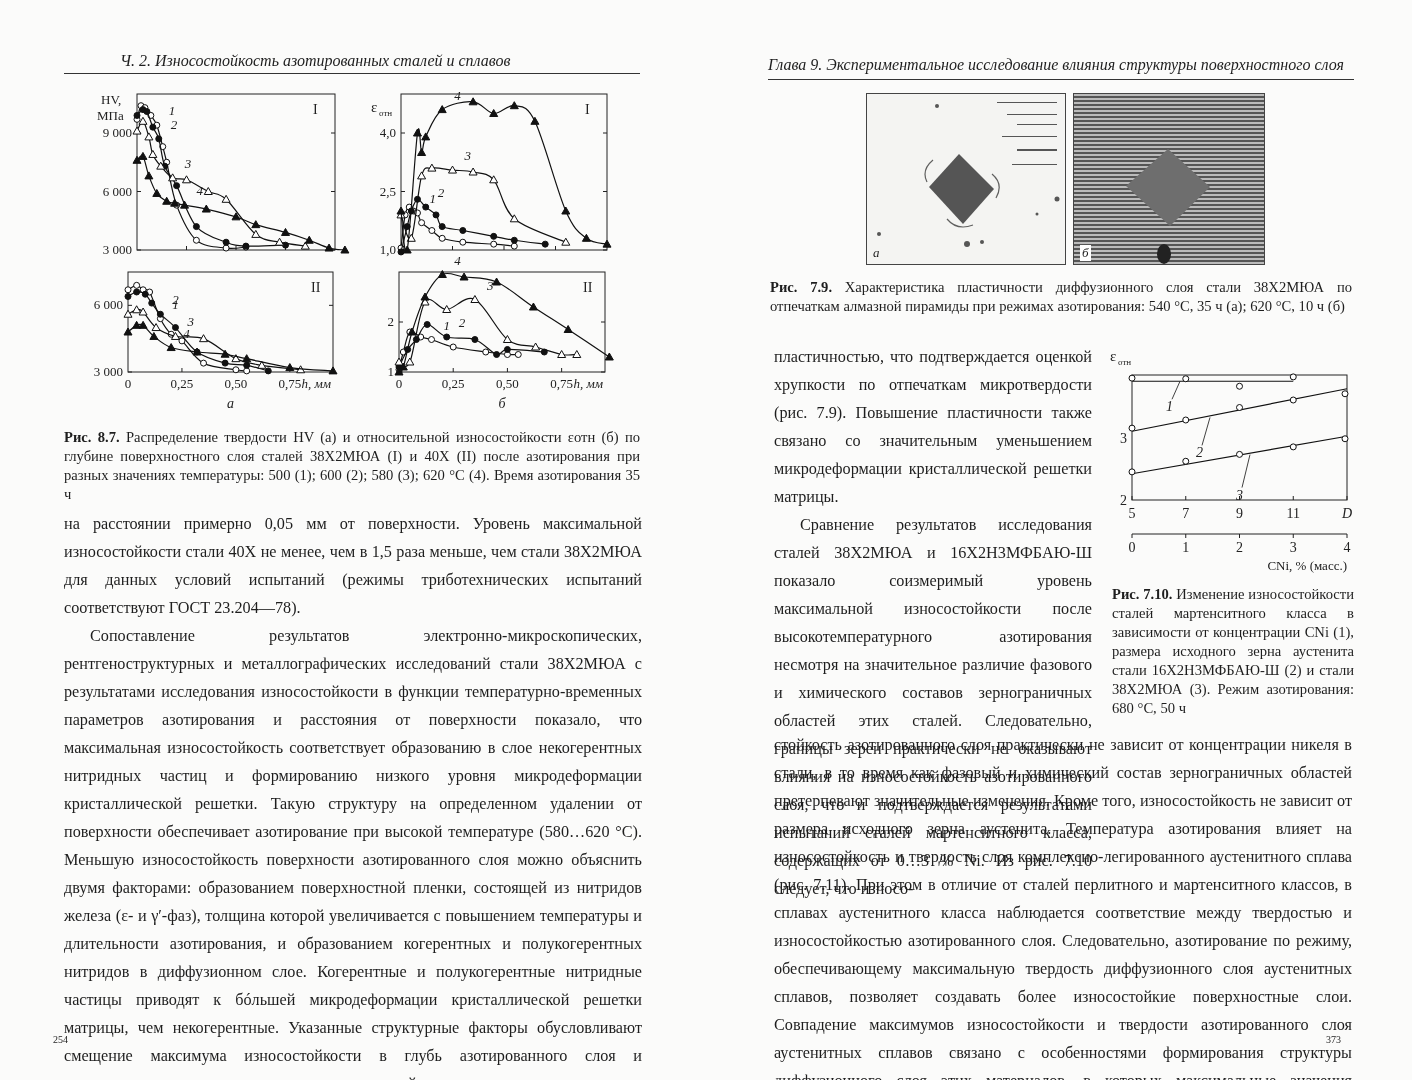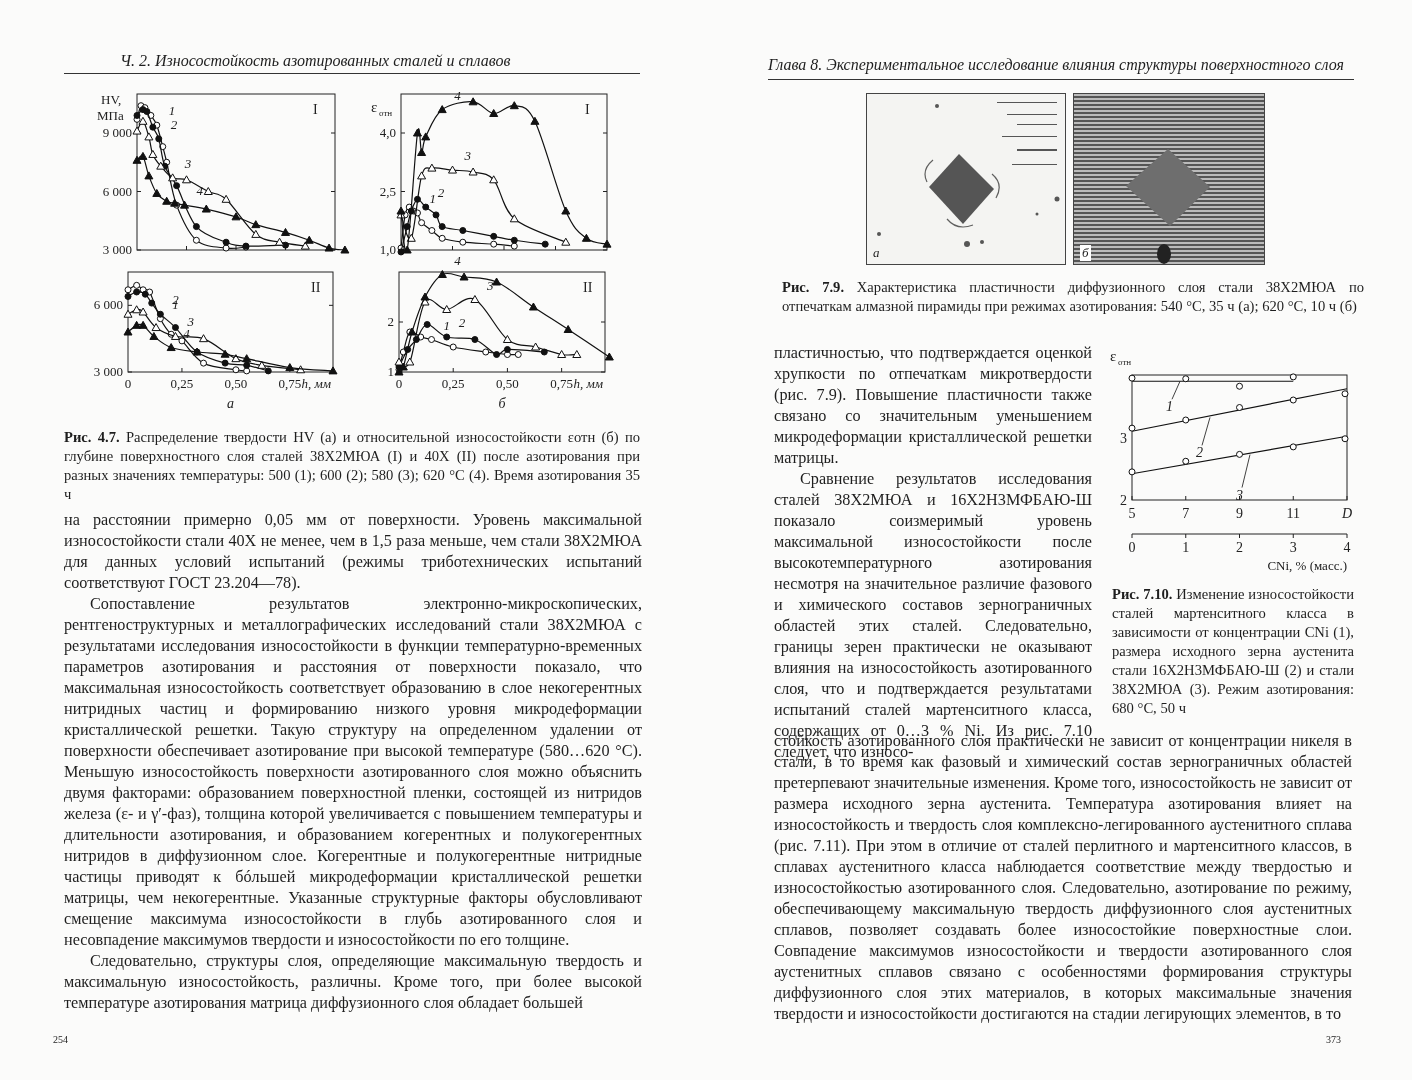--- a/index.html
+++ b/index.html
@@ -3,21 +3,21 @@
 <meta charset="utf-8">
 <style>
   html,body{margin:0;padding:0;}
   body{width:1412px;height:1080px;background:#fbfbfa;position:relative;overflow:hidden;
        font-family:"Liberation Serif","DejaVu Serif",serif;color:#1e1e1e;}
   .page{position:absolute;top:0;height:1080px;}
   #left{left:0;width:706px;}
   #right{left:706px;width:706px;}
   .running-head{position:absolute;font-style:italic;font-size:16px;white-space:nowrap;text-align:center;}
   .rule{position:absolute;height:1px;background:#333;}
-  .body-text{position:absolute;font-size:16.2px;line-height:21px;text-align:justify;}
+  .body-text{position:absolute;font-size:16.2px;line-height:28px;text-align:justify;}
   .body-text p{margin:0;}
   .body-text p.indent{text-indent:26px;}
   .caption{position:absolute;font-size:14.6px;line-height:19px;text-align:justify;}
   .caption b{font-weight:bold;}
   .pnum{position:absolute;font-size:10px;}
   svg text{font-family:"Liberation Serif","DejaVu Serif",serif;}
   .photo{position:absolute;border:1px solid #444;overflow:hidden;}
   .lbl{position:absolute;font-size:13px;}
 </style>
 </head>
@@ -298,35 +298,35 @@
         <polygon points="496.57894736842104,198 500.57894736842104,205 492.57894736842104,205" stroke="#111" stroke-width="1" fill="#111"></polygon>
         <polygon points="533.4421052631579,223 537.4421052631579,230 529.4421052631579,230" stroke="#111" stroke-width="1" fill="#111"></polygon>
         <polygon points="568.1368421052632,245.5 572.1368421052632,252.5 564.1368421052632,252.5" stroke="#111" stroke-width="1" fill="#111"></polygon>
         <polygon points="609.3368421052631,273 613.3368421052631,280 605.3368421052631,280" stroke="#111" stroke-width="1" fill="#111"></polygon>
         <text x="454.36842105263156" y="184.5" font-size="13" fill="#222" font-style="italic">4</text>
         <text x="502" y="328" font-size="14" fill="#222" text-anchor="middle" font-style="italic">б</text>
       </g>
     </svg>
 
   <div class="caption" style="left:64px;top:428px;width:576px;">
-    <b>Рис. 4.7.</b>
+    <b>Рис. 8.7.</b>
     <span>Распределение твердости HV (а) и относительной износостойкости εотн (б) по глубине поверхностного слоя сталей 38Х2МЮА (I) и 40Х (II) после азотирования при разных значениях температуры: 500 (1); 600 (2); 580 (3); 620 °С (4). Время азотирования 35 ч</span>
   </div>
 
   <div class="body-text" style="left:64px;top:510px;width:578px;">
     <p>на расстоянии примерно 0,05 мм от поверхности. Уровень максимальной износостойкости стали 40Х не менее, чем в 1,5 раза меньше, чем стали 38Х2МЮА для данных условий испытаний (режимы триботехнических испытаний соответствуют ГОСТ 23.204—78).</p>
     <p class="indent">Сопоставление результатов электронно-микроскопических, рентгеноструктурных и металлографических исследований стали 38Х2МЮА с результатами исследования износостойкости в функции температурно-временных параметров азотирования и расстояния от поверхности показало, что максимальная износостойкость соответствует образованию в слое некогерентных нитридных частиц и формированию низкого уровня микродеформации кристаллической решетки. Такую структуру на определенном удалении от поверхности обеспечивает азотирование при высокой температуре (580…620 °С). Меньшую износостойкость поверхности азотированного слоя можно объяснить двумя факторами: образованием поверхностной пленки, состоящей из нитридов железа (ε- и γ′-фаз), толщина которой увеличивается с повышением температуры и длительности азотирования, и образованием когерентных и полукогерентных нитридов в диффузионном слое. Когерентные и полукогерентные нитридные частицы приводят к бóльшей микродеформации кристаллической решетки матрицы, чем некогерентные. Указанные структурные факторы обусловливают смещение максимума износостойкости в глубь азотированного слоя и несовпадение максимумов твердости и износостойкости по его толщине.</p>
     <p class="indent">Следовательно, структуры слоя, определяющие максимальную твердость и максимальную износостойкость, различны. Кроме того, при более высокой температуре азотирования матрица диффузионного слоя обладает большей</p>
   </div>
 
   <div class="pnum" style="left:53px;top:1034px;">254</div>
 </div>
 
 <div class="page" id="right">
-  <div class="running-head" style="left:62px;top:56px;">Глава 8. Экспериментальное исследование влияния структуры поверхностного слоя</div>
+  <div class="running-head" style="left:62px;top:56px;">Глава 9. Экспериментальное исследование влияния структуры поверхностного слоя</div>
   <div class="rule" style="left:62px;top:79px;width:586px;"></div>
 
   <div class="photo" style="left:160px;top:93px;width:198px;height:170px;background:#f4f4f2;">
     <svg width="198" height="170" xmlns="http://www.w3.org/2000/svg">
       <g fill="#222" opacity="0.75">
         <rect x="130" y="8" width="60" height="1"></rect>
           <rect x="140" y="20" width="50" height="1"></rect>
         <rect x="150" y="30" width="40" height="1"></rect>
           <rect x="135" y="42" width="55" height="1"></rect>
         <rect x="150" y="55" width="40" height="2"></rect>
@@ -356,21 +356,21 @@
             <rect y="2" width="190" height="2" fill="#555"></rect>
         </pattern>
       </defs>
       <rect width="190" height="170" fill="url(#stripes)"></rect>
       <polygon points="94,55 136,93 96,132 52,92" fill="#6e6e6e"></polygon>
       <ellipse cx="90" cy="160" rx="7" ry="10" fill="#222"></ellipse>
     </svg>
     <span class="lbl" style="left:6px;bottom:3px;font-style:italic;background:#fff;padding:0 2px;">б</span>
   </div>
 
-  <div class="caption" style="left:76px;top:278px;width:582px;">
+  <div class="caption" style="left:64px;top:278px;width:582px;">
     <b>Рис. 7.9.</b>
     <span>Характеристика пластичности диффузионного слоя стали 38Х2МЮА по отпечаткам алмазной пирамиды при режимах азотирования: 540 °С, 35 ч (а); 620 °С, 10 ч (б)</span>
   </div>
 
   <div class="body-text" style="left:68px;top:343px;width:318px;">
     <p>пластичностью, что подтверждается оценкой хрупкости по отпечаткам микротвердости (рис. 7.9). Повышение пластичности также связано со значительным уменьшением микродеформации кристаллической решетки матрицы.</p>
     <p class="indent">Сравнение результатов исследования сталей 38Х2МЮА и 16Х2Н3МФБАЮ-Ш показало соизмеримый уровень максимальной износостойкости после высокотемпературного азотирования несмотря на значительное различие фазового и химического составов зернограничных областей этих сталей. Следовательно, границы зерен практически не оказывают влияния на износостойкость азотированного слоя, что и подтверждается результатами испытаний сталей мартенситного класса, содержащих от 0…3 % Ni. Из рис. 7.10 следует, что износо-</p>
   </div>
 
   <svg id="fig710" width="260" height="240" style="position:absolute;left:396px;top:345px;" xmlns="http://www.w3.org/2000/svg">

